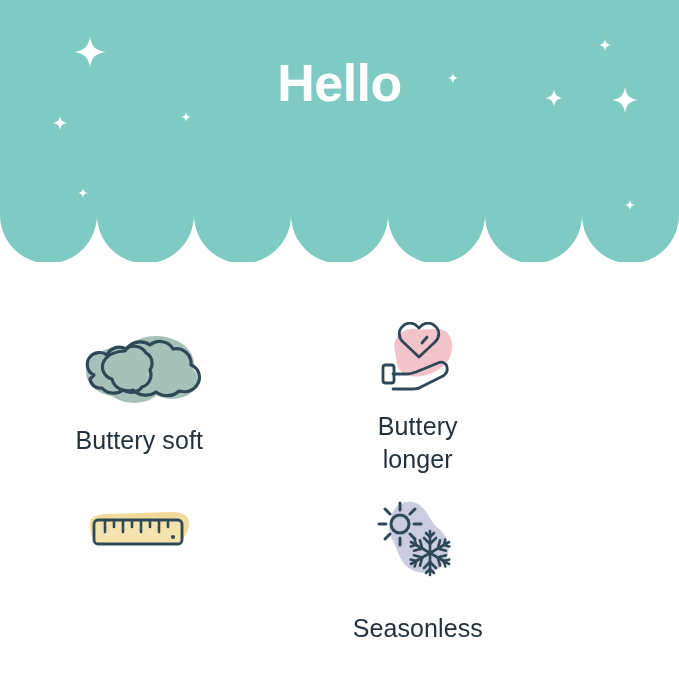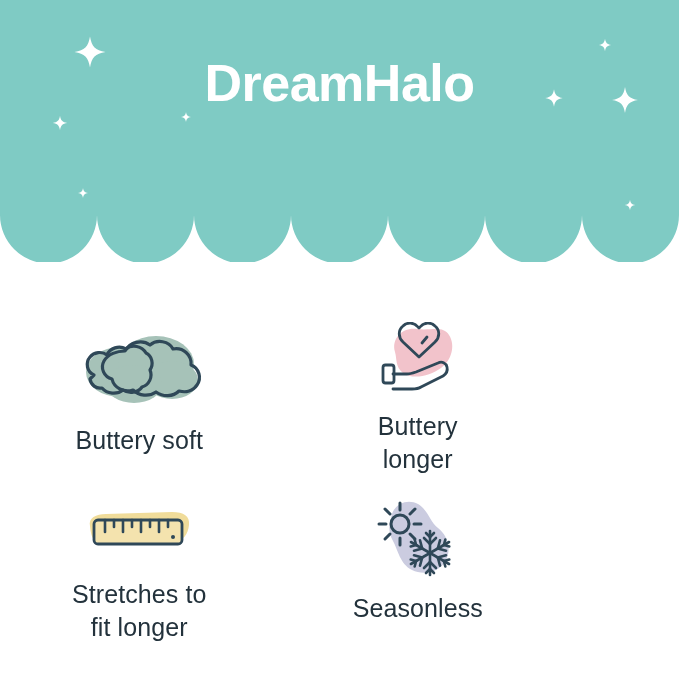--- a/index.html
+++ b/index.html
@@ -61,21 +61,21 @@
     letter-spacing:0.1px;
   }
   .feature-label .ln { display:block; }
 
   .cell-a .feature-icon { width:150px; height:82px; }
   .cell-b .feature-icon { width:86px;  height:74px; }
   .cell-c .feature-icon { width:110px; height:58px; }
   .cell-d .feature-icon { width:90px;  height:82px; }
 
   .cell-c { padding-top:18px; }
-  .cell-d { padding-top:8px; }
+  .cell-d { padding-top:8px;gap:20px; }
   .cell-b { padding-top:22px; }
 </style>
 </head>
 <body>
 
 <div id="hero-banner">
 
   <svg id="hero-svg" viewBox="0 0 679 262" preserveAspectRatio="none">
     <defs>
 
@@ -101,21 +101,21 @@
       <use href="#spk" x="186" y="117" transform="translate(186,117) scale(0.50) translate(-186,-117)"></use>
       <use href="#spk" x="453" y="78" transform="translate(453,78) scale(0.52) translate(-453,-78)"></use>
       <use href="#spk" x="554" y="98" transform="translate(554,98) scale(0.88) translate(-554,-98)"></use>
       <use href="#spk" x="605" y="45" transform="translate(605,45) scale(0.62) translate(-605,-45)"></use>
       <use href="#spk" x="625" y="100" transform="translate(625,100) scale(1.30) translate(-625,-100)"></use>
       <use href="#spk" x="630" y="205" transform="translate(630,205) scale(0.52) translate(-630,-205)"></use>
     </g>
   </svg>
 
   <div id="hero-title">
-    <span class="tl">DreamHalo</span>
+    <span class="tl">Hello</span>
   </div>
 </div>
 
 <div id="feature-grid">
 
   <div class="feature-cell cell-a">
     <svg class="feature-icon" viewBox="0 0 150 82">
       <g fill="#A6C2B8">
         <ellipse cx="56" cy="44" rx="34" ry="25"></ellipse>
         <ellipse cx="92" cy="36" rx="38" ry="28"></ellipse>
@@ -169,24 +169,20 @@
         <line x1="30" y1="14" x2="30" y2="21"></line>
         <line x1="39" y1="14" x2="39" y2="26"></line>
         <line x1="48" y1="14" x2="48" y2="21"></line>
         <line x1="57" y1="14" x2="57" y2="26"></line>
         <line x1="66" y1="14" x2="66" y2="21"></line>
         <line x1="75" y1="14" x2="75" y2="26"></line>
         <line x1="84" y1="14" x2="84" y2="21"></line>
       </g>
       <circle cx="89" cy="31" r="2" fill="#2F4858"></circle>
     </svg>
-    <div class="feature-label">
-      <span class="ln">Stretches to</span>
-      <span class="ln">fit longer</span>
-    </div>
   </div>
 
   <div class="feature-cell cell-d">
     <svg class="feature-icon" viewBox="0 0 90 82">
       <path d="M18,22 c2,-14 16,-20 27,-14 c10,6 12,18 20,24
                c9,7 14,20 8,32 c-6,12 -22,16 -34,10
                c-12,-6 -14,-20 -19,-29 C15,36 16,29 18,22 Z" fill="#CBCCE0"></path>
 
       <g stroke="#2F4858" stroke-width="3" stroke-linecap="round" fill="none">
         <circle cx="27" cy="28" r="9"></circle>

